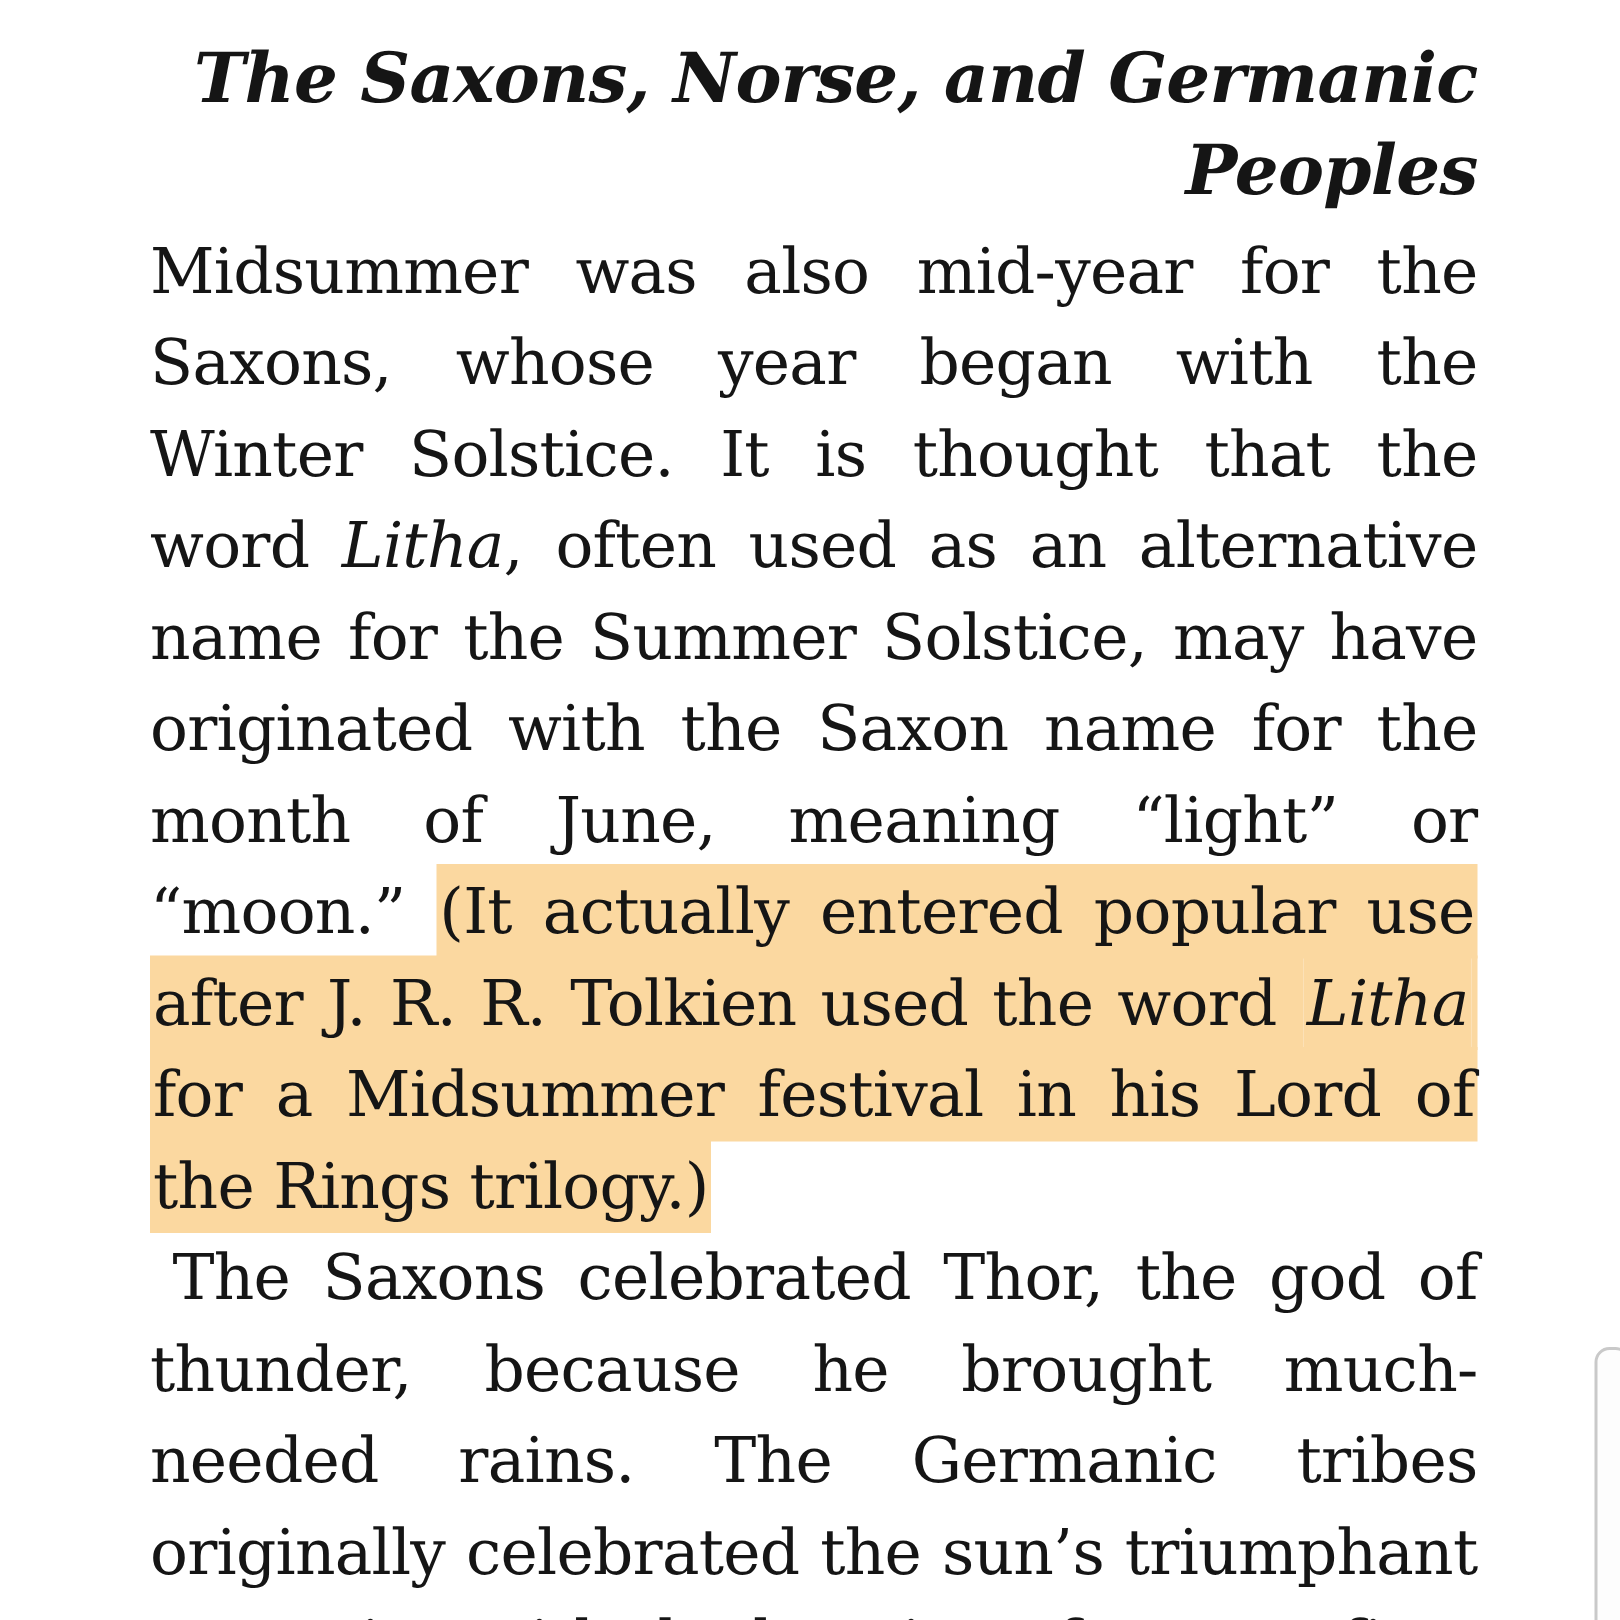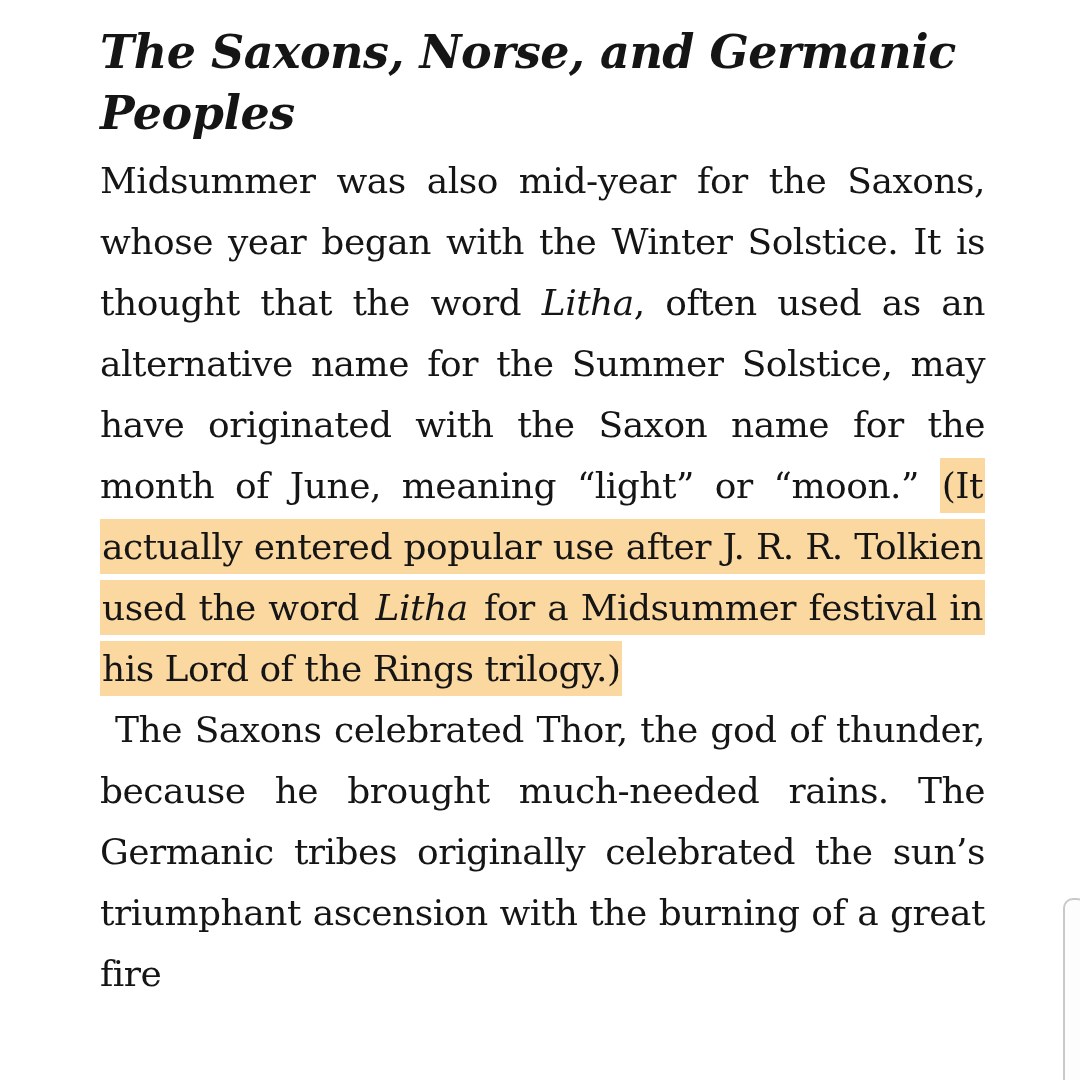--- a/index.html
+++ b/index.html
@@ -17,24 +17,25 @@
     box-sizing: border-box;
     padding: 22px 95px 0 100px;
   }
   .section-heading {
     font-style: italic;
     font-weight: 600;
     font-size: 46px;
     line-height: 61px;
     letter-spacing: -0.5px;
     margin: 0 0 6px 0;
+    text-align: right;
   }
   .body-text p {
     margin: 0;
-    font-size: 36px;
+    font-size: 42px;
     line-height: 61px;
     letter-spacing: -0.5px;
     text-align: justify;
     hyphens: auto;
     -webkit-hyphens: auto;
   }
   .body-text p.indented { text-indent: 15px; }
   .body-text em { font-style: italic; }
   .body-text mark {
     background: var(--hl, #fbd8a0);

